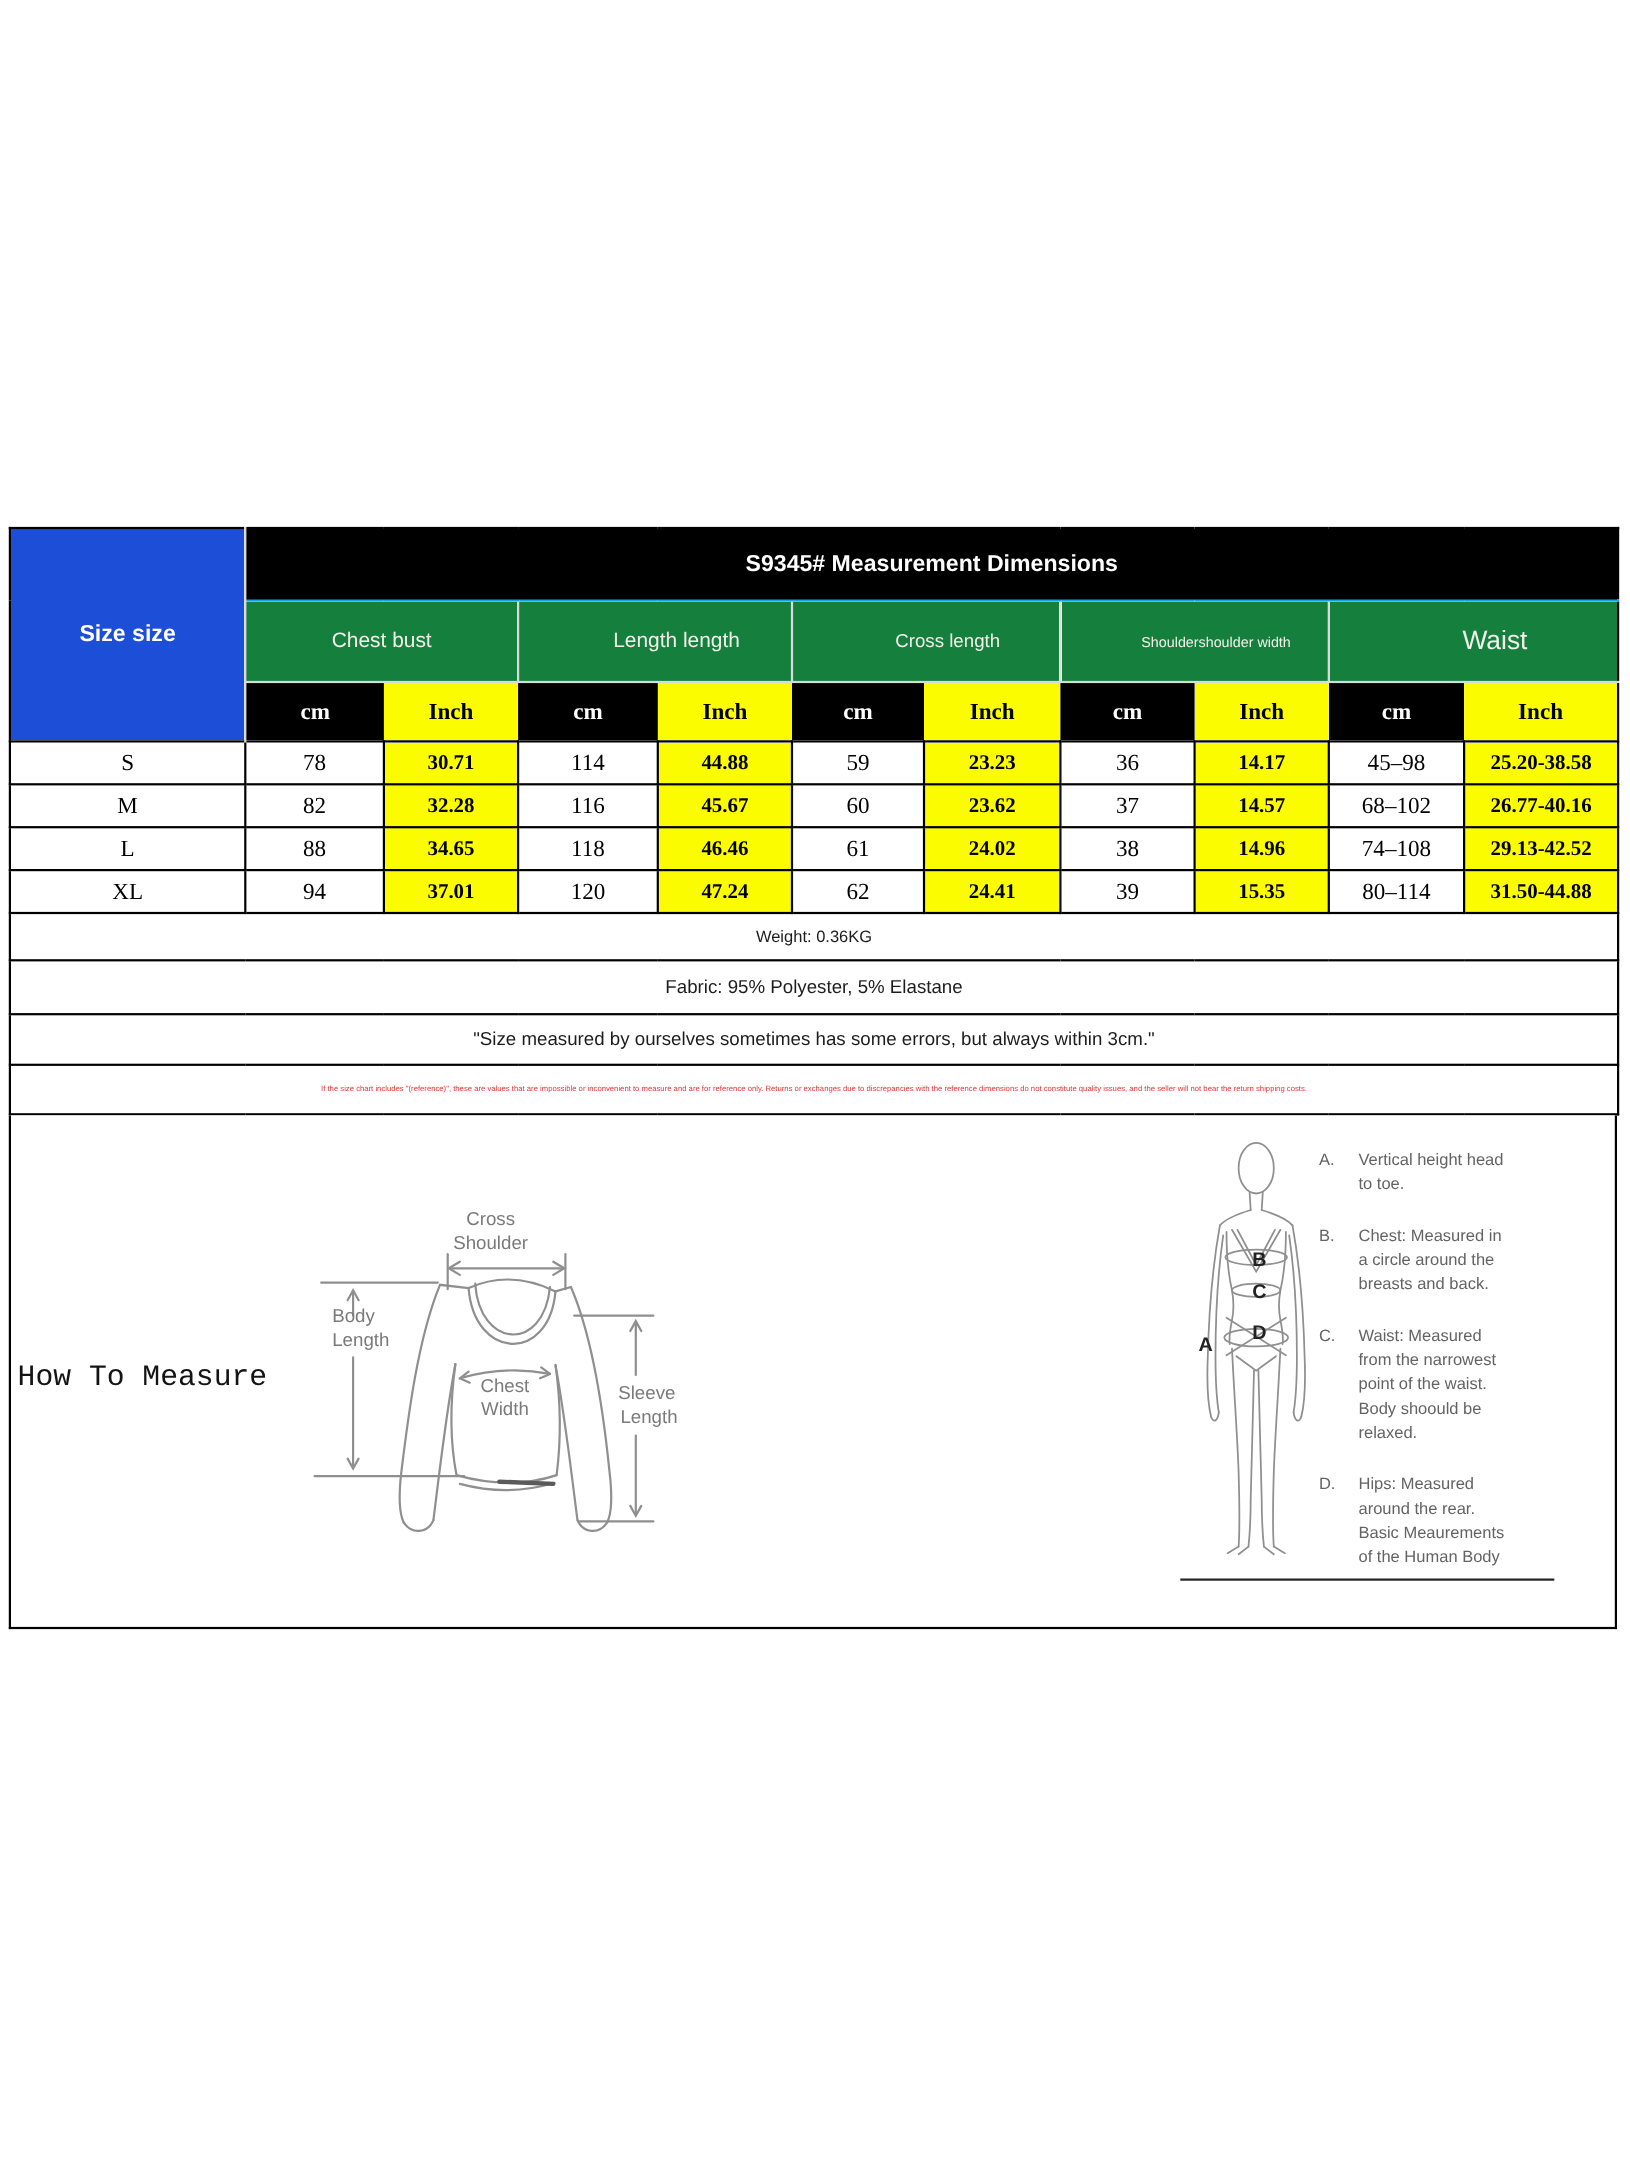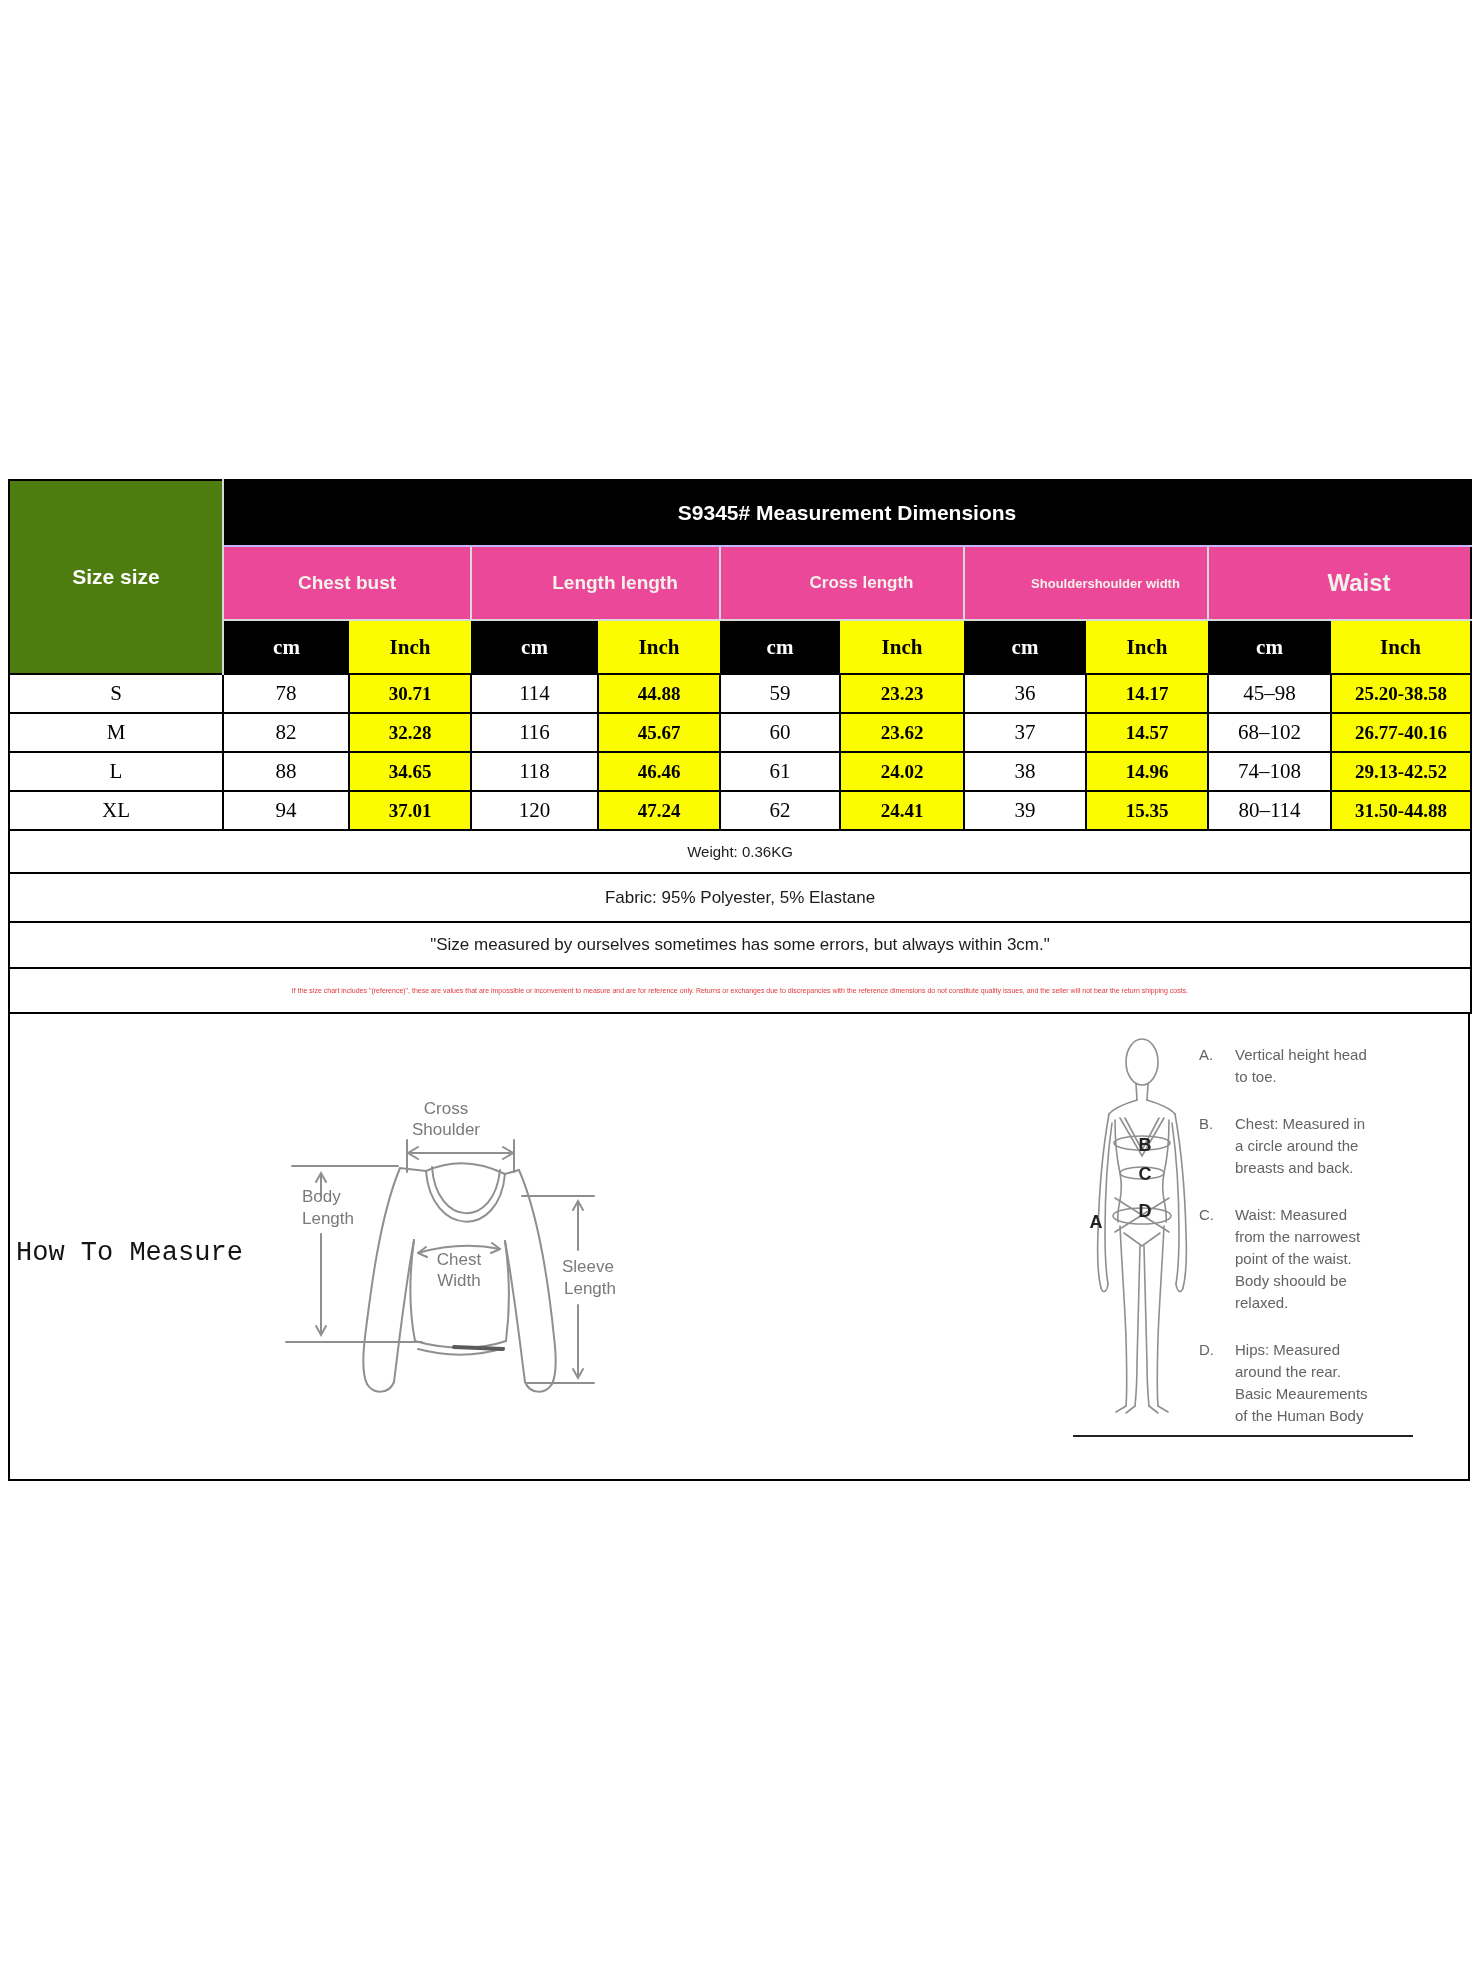--- a/index.html
+++ b/index.html
@@ -9,25 +9,25 @@
   }
   
   .sheet{position:absolute;left:8px;top:479px;width:1462px;}
   table.size-table{
     width:1462px;table-layout:fixed;border-collapse:collapse;
     border:2px solid #000;background:#fff;
   }
   table.size-table td{text-align:center;vertical-align:middle;padding:0;overflow:hidden;}
   
   .c-size{
-    background:#4d7c0f;color:#fff;font-weight:bold;font-size:21px;
+    background:#1d4ed8;color:#fff;font-weight:bold;font-size:21px;
     border-right:2px solid #d9d9d9;
   }
   .c-title{background:#000;color:#fff;font-weight:bold;font-size:21px;}
-  .r-group td{background:#ec4899;color:#f2f1ea;font-weight:bold;border-top:2px solid #c4b5fd;}
+  .r-group td{background:#15803d;color:#f2f1ea;font-weight:normal;border-top:2px solid #0ea5e9;}
   .r-group td + td{border-left:2px solid #d9d9d9;padding-left:39px;}
   .g0,.g1{font-size:19px;}
   .g2{font-size:17px;color:#f7f4de;}
   .g3{font-size:13px;}
   .g4{font-size:24px;color:#fff;}
   .r-unit td{border-top:2px solid #d9d9d9;font-family:"Liberation Serif", serif;font-weight:bold;font-size:21px;}
   .u-cm{background:#000;color:#fff;margin-left:16px;}
   .u-in{background:#fcfc00;color:#000;}
   
   .r-data td{border:2px solid #000;font-family:"Liberation Serif", serif;font-size:21px;color:#000;}

